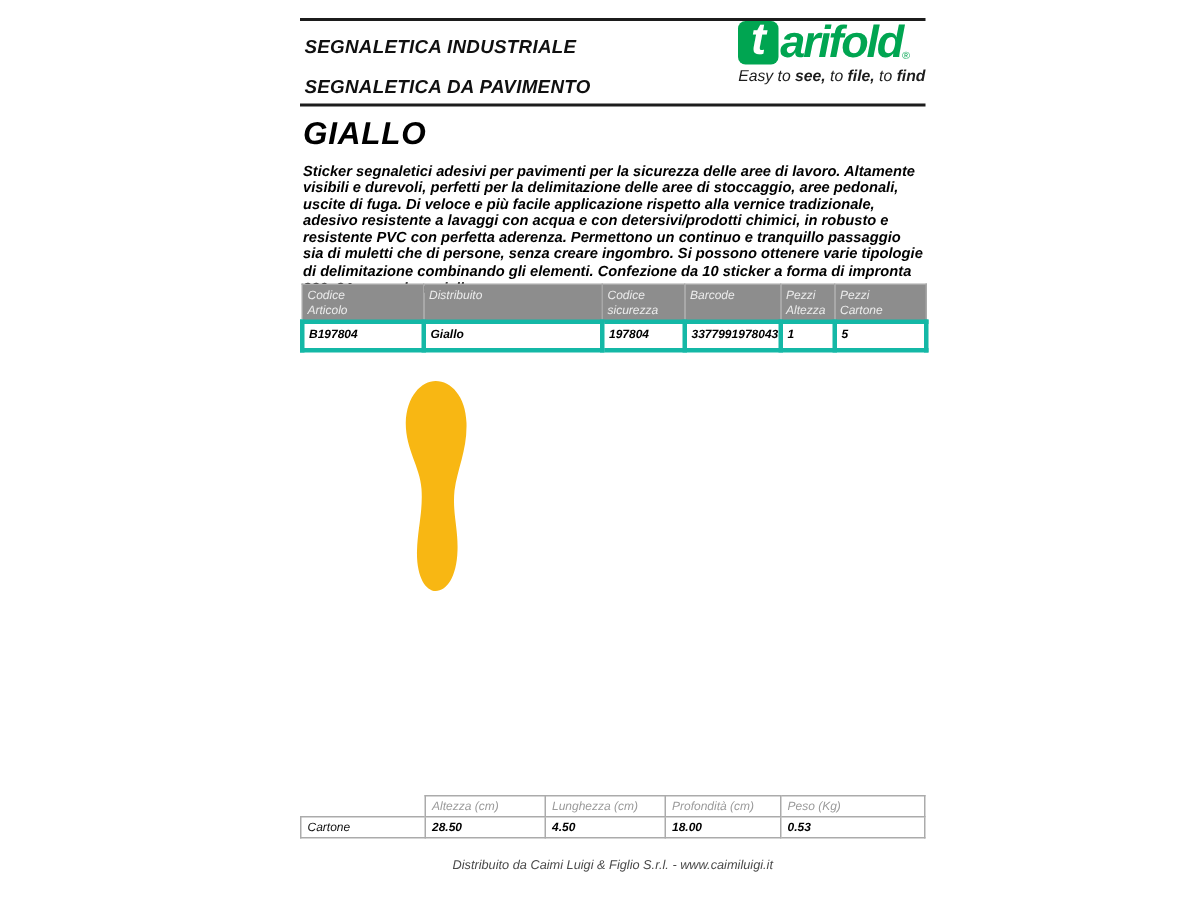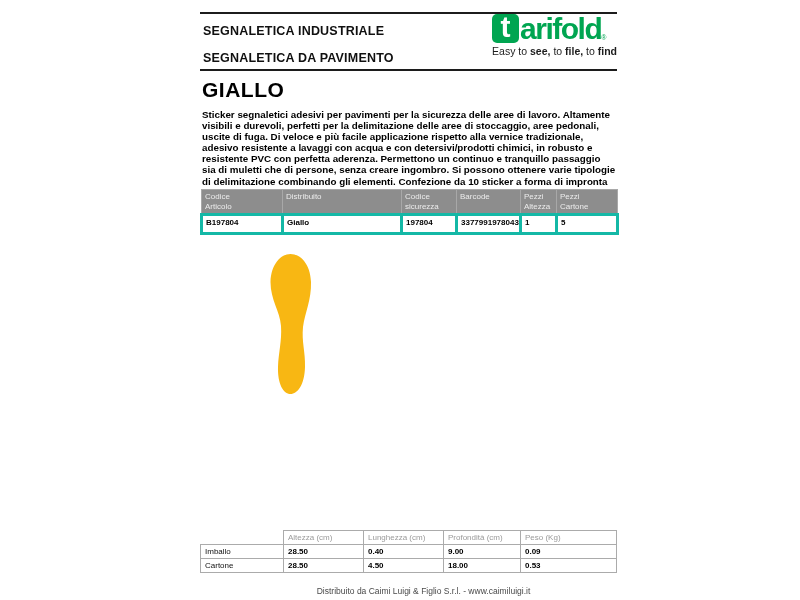--- a/index.html
+++ b/index.html
@@ -1,17 +1,17 @@
 <!DOCTYPE html>
 <html><head>
 <meta charset="utf-8">
 <style>
   html,body { margin:0; padding:0; background:#ffffff; }
   body { width:800px; height:600px; font-family:"Liberation Sans", sans-serif; }
-  .sheet { position:relative; width:800px; height:600px; background:#ffffff; overflow:hidden; }
+  .sheet { position:relative; width:800px; height:600px; background:#ffffff; overflow:hidden;font-style:italic; }
   .content { position:absolute; left:200px; top:0; width:417px; height:600px; }
 
   .rule { position:absolute; left:0; width:417px; height:2px; background:#1c1c1c; }
   .rule-top { top:12px; }
   .rule-mid { top:69px; }
 
   .doc-heading { position:absolute; left:3px; margin:0; font-size:12.5px; font-weight:bold; color:#101010; letter-spacing:0.2px; white-space:nowrap; }
   .heading-1 { top:24px; }
   .heading-2 { top:51px; }
 
@@ -34,21 +34,21 @@
   .ptable td { font-size:8px; font-weight:bold; color:#000; text-align:left; padding:2px 3px 5px; border:3px solid #14b8a6; vertical-align:top; overflow:hidden; }
 
   .footprint { position:absolute; top:253px; left:68px; width:45px; height:142px; }
 
   .dtable { position:absolute; top:518px; left:0; width:416px;margin-top:12px; }
   .dtable th { font-weight:normal; color:#9a9a9a; font-size:8px; text-align:left; padding:2px 4px; border:1px solid #ababab; }
   .dtable th.corner { border:none; background:transparent; }
   .dtable td { font-size:8px; color:#111; text-align:left; padding:2px 4px; border:1px solid #ababab; }
   .dtable td.val { font-weight:bold; color:#000; }
 
-  .footer { position:absolute; top:571px; left:0; width:417px; margin:15px; text-align:center; font-size:8.5px; color:#4a4a4a; }
+  .footer { position:absolute; top:571px; left:0; width:417px; margin:0; text-align:center; font-size:8.5px; color:#4a4a4a; }
 </style>
 </head>
 <body>
 
 <div class="sheet">
   <div class="content">
 
     <div class="rule rule-top"></div>
 
     <p class="doc-heading heading-1">SEGNALETICA INDUSTRIALE</p>
@@ -134,27 +134,20 @@
         <tr>
           <th class="corner"></th>
           <th>Altezza (cm)</th>
           <th>Lunghezza (cm)</th>
           <th>Profondità (cm)</th>
           <th>Peso (Kg)</th>
         </tr>
       </thead>
       <tbody>
         <tr>
-          <td>Imballo</td>
-          <td class="val">28.50</td>
-          <td class="val">0.40</td>
-          <td class="val">9.00</td>
-          <td class="val">0.09</td>
-        </tr>
-        <tr>
           <td>Cartone</td>
           <td class="val">28.50</td>
           <td class="val">4.50</td>
           <td class="val">18.00</td>
           <td class="val">0.53</td>
         </tr>
       </tbody>
     </table>
 
     <p class="footer">Distribuito da Caimi Luigi &amp; Figlio S.r.l. - www.caimiluigi.it</p>

